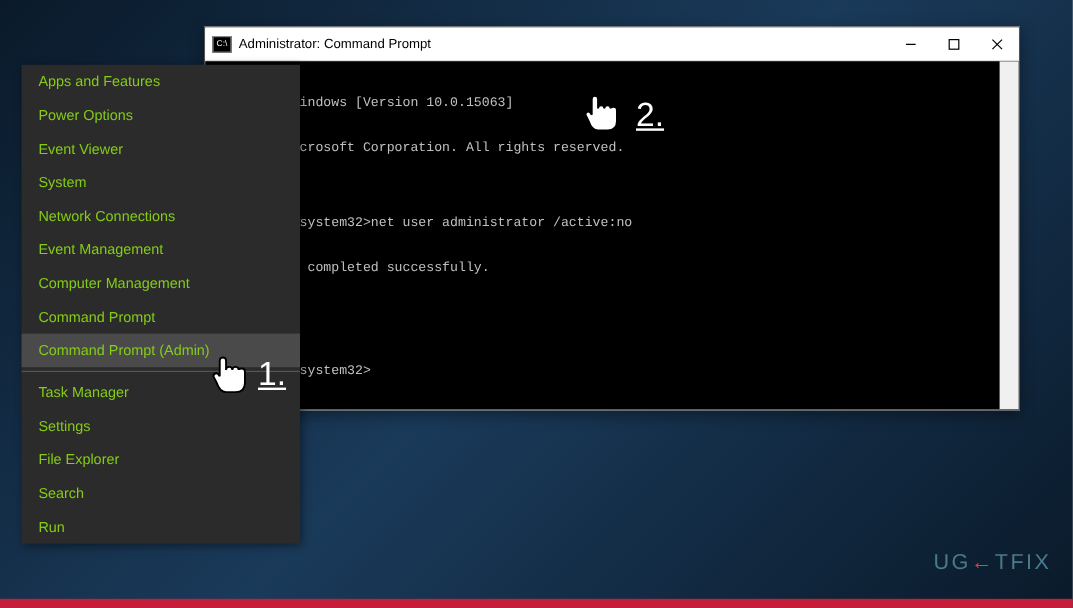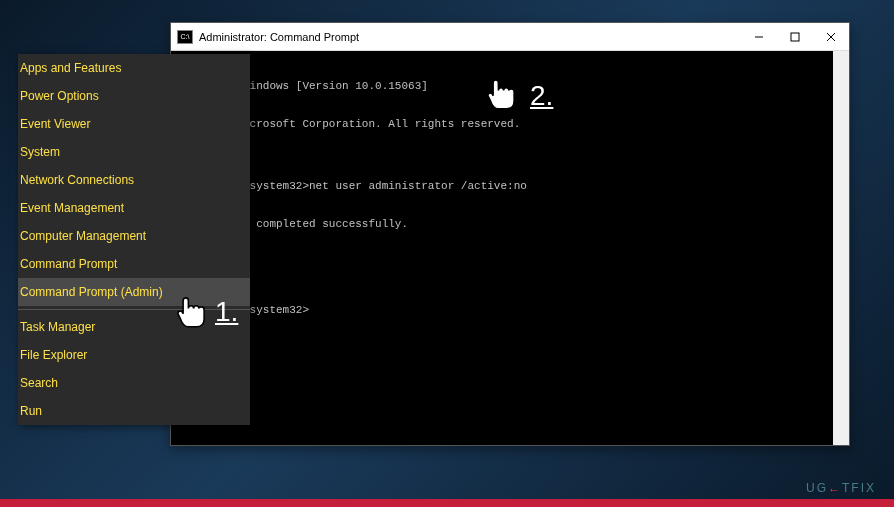--- a/index.html
+++ b/index.html
@@ -14,60 +14,60 @@
     .red-bar {
       position: absolute;
       bottom: 0;
       left: 0;
       width: 100%;
       height: 8px;
       background: #c41e3a;
     }
     .watermark {
       position: absolute;
-      bottom: 12px;
+      bottom: 28px;
       right: 18px;
       color: #4a7a8a;
-      font-size: 12px;
+      font-size: 18px;
       font-weight: 300;
       letter-spacing: 2px;
       font-family: Arial, sans-serif;
     }
     .watermark .arrow { color: #ff3333; font-weight: bold; }
     
     
     .context-menu {
       position: absolute;
       left: 18px;
       top: 54px;
       width: 232px;
       background: #2b2b2b;
       color: #fff;
       font-size: 12px;
       box-shadow: 2px 2px 8px rgba(0,0,0,0.5);
     }
     .menu-item {
-      padding: 7px 2px;
+      padding: 7px 14px;
       cursor: pointer;
-      color: #fde047;
+      color: #84cc16;
     }
     .menu-item.highlighted { background: #4a4a4a; }
     .menu-separator {
       height: 1px;
       background: #555;
       margin: 3px 0;
     }
     
     
     .cmd-window {
       position: absolute;
       left: 170px;
       top: 22px;
       width: 680px;
-      height: 424px;
+      height: 320px;
       background: #fff;
       border: 1px solid #555;
       box-shadow: 0 4px 12px rgba(0,0,0,0.4);
     }
     .titlebar {
       height: 28px;
       background: #fff;
       display: flex;
       align-items: center;
       padding: 0 0 0 6px;
@@ -191,20 +191,21 @@
   <div class="menu-item">Power Options</div>
   <div class="menu-item">Event Viewer</div>
   <div class="menu-item">System</div>
   <div class="menu-item">Network Connections</div>
   <div class="menu-item">Event Management</div>
   <div class="menu-item">Computer Management</div>
   <div class="menu-item">Command Prompt</div>
   <div class="menu-item highlighted">Command Prompt (Admin)</div>
   <div class="menu-separator"></div>
   <div class="menu-item">Task Manager</div>
+  <div class="menu-item">Settings</div>
   <div class="menu-item">File Explorer</div>
   <div class="menu-item">Search</div>
   <div class="menu-item">Run</div>
 
 </div>
 
 <div class="cursor-annotation cursor1">
   <svg class="cursor-hand" viewBox="0 0 32 32">
     <path d="M10 18 L10 8 Q10 6 12 6 Q14 6 14 8 L14 14 Q14 12 16 12 Q18 12 18 14 Q18 12 20 12 Q22 12 22 14 Q22 13 24 13 Q26 13 26 15 L26 22 Q26 28 20 28 L14 28 Q10 28 8 22 L6 18 Q6 16 8 16 Q9 16 10 18 Z" fill="#fff" stroke="#000" stroke-width="1.2"></path>
   </svg>

